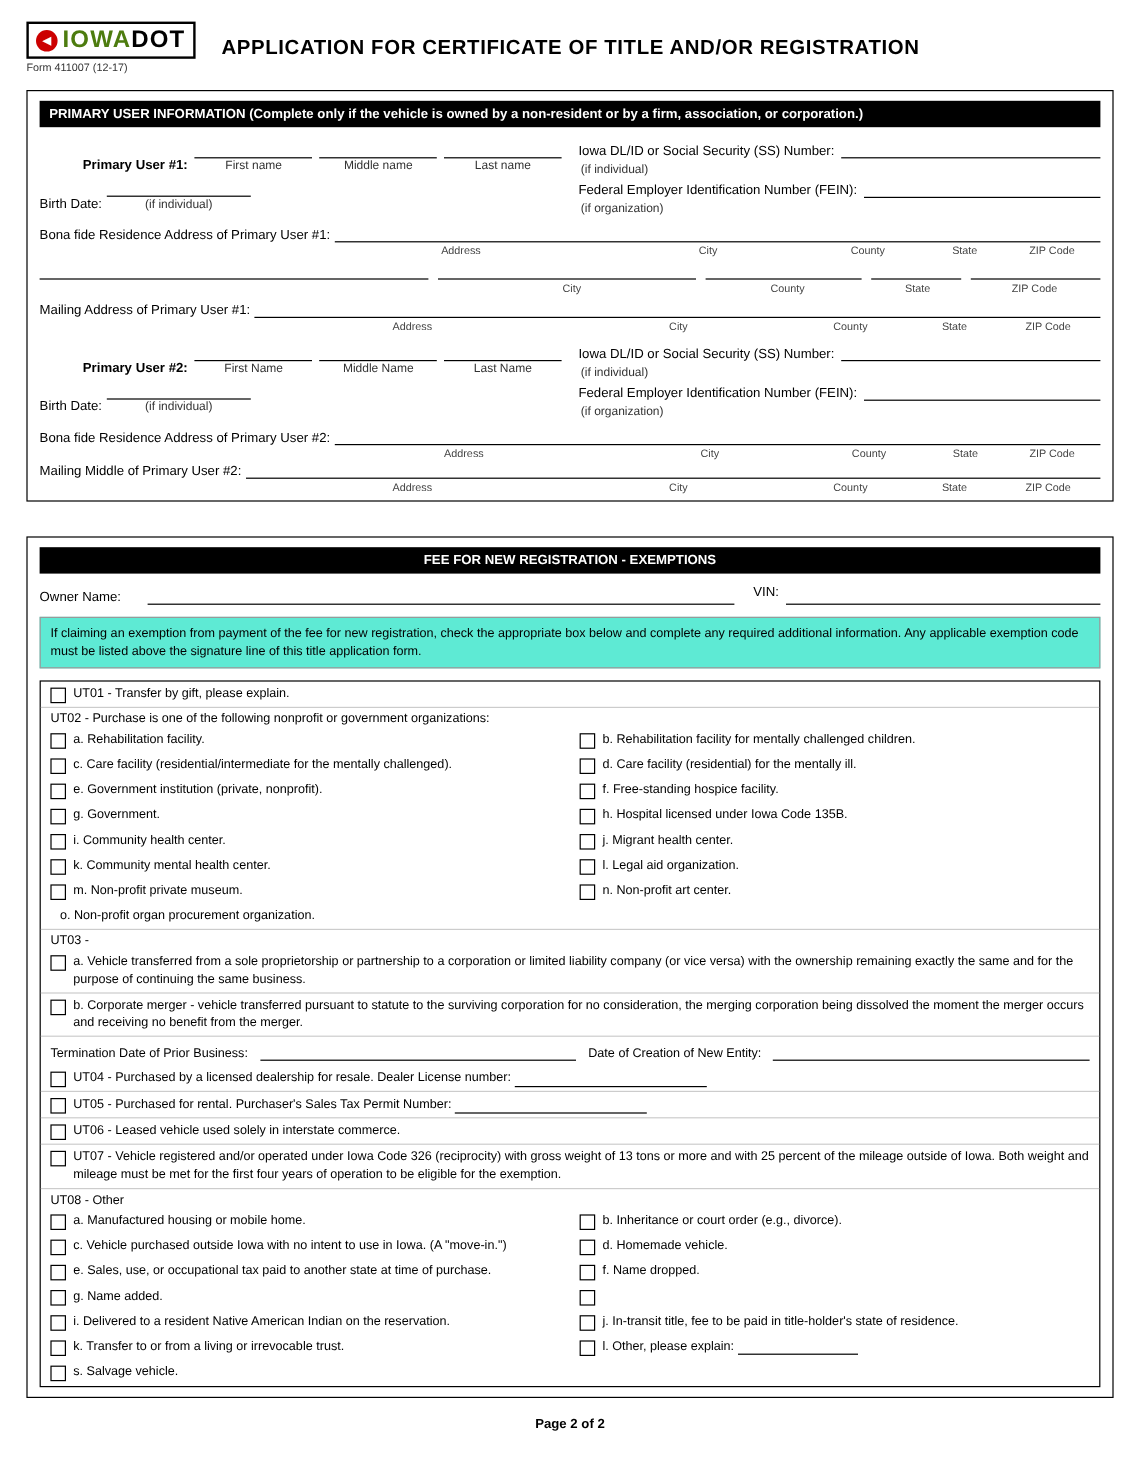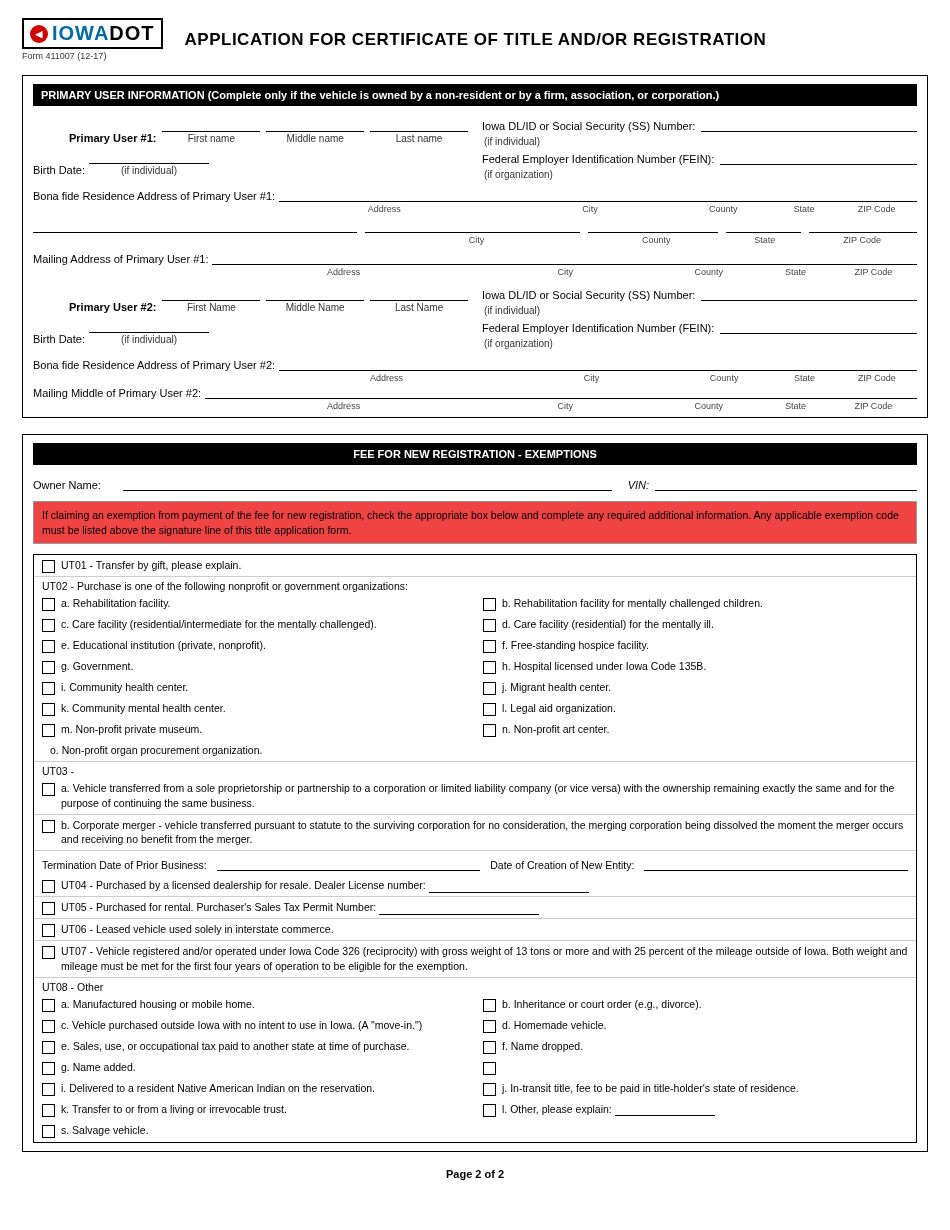--- a/index.html
+++ b/index.html
@@ -37,41 +37,41 @@
       margin-right: 4px;
       display: flex; align-items: center; justify-content: center;
     }
     .logo-dot span { color: #fff; font-size: 9px; font-weight: bold; }
     .logo-text {
       font-size: 20px;
       font-weight: 900;
       letter-spacing: 1px;
       color: #000;
     }
-    .logo-text .iowa { color: #0369a1; }
+    .logo-text .iowa { color: #4d7c0f; }
     .logo-text .dot { color: #000; }
     .form-number { font-size: 9px; color: #333; margin-top: 2px; }
     .app-title {
       font-size: 17px;
       font-weight: bold;
       letter-spacing: 0.5px;
     }
     .section-header {
       background: #000;
       color: #fff;
       font-weight: bold;
       font-size: 11px;
       padding: 5px 8px;
       margin-bottom: 10px;
     }
     .section-header.center { text-align: center; }
     .primary-user-section {
       border: 1.5px solid #000;
       padding: 8px 10px 6px 10px;
-      margin-bottom: 16px;
+      margin-bottom: 29px;
     }
     .field-row {
       display: flex;
       align-items: flex-end;
       margin-bottom: 4px;
       gap: 6px;
     }
     .field-group {
       display: flex;
       flex-direction: column;
@@ -119,25 +119,25 @@
     .owner-vin-row {
       display: flex;
       align-items: flex-end;
       gap: 16px;
       margin-bottom: 10px;
     }
     .owner-field {
       display: flex; align-items: flex-end; gap: 22px; flex: 2;
     }
     .vin-field {
-      display: flex; align-items: flex-end; gap: 6px; flex: 1; font-style: italic;
+      display: flex; align-items: flex-start; gap: 6px; flex: 1;
     }
     .long-line { border-bottom: 1px solid #000; flex: 1; height: 16px; }
     .info-box {
-      background: #ef4444;
+      background: #5eead4;
       border: 1px solid #999;
       padding: 6px 8px;
       font-size: 10.5px;
       margin-bottom: 10px;
       line-height: 1.4;
     }
     .exemption-list {
       border: 1.5px solid #000;
     }
     .exemption-row {
@@ -415,21 +415,21 @@
         <span class="exemption-text">c. Care facility (residential/intermediate for the mentally challenged).</span>
       </div>
       <div class="half-item">
         <span class="chk"></span>
         <span class="exemption-text">d. Care facility (residential) for the mentally ill.</span>
       </div>
     </div>
     <div class="two-item-row">
       <div class="half-item">
         <span class="chk"></span>
-        <span class="exemption-text">e. Educational institution (private, nonprofit).</span>
+        <span class="exemption-text">e. Government institution (private, nonprofit).</span>
       </div>
       <div class="half-item">
         <span class="chk"></span>
         <span class="exemption-text">f.  Free-standing hospice facility.</span>
       </div>
     </div>
     <div class="two-item-row">
       <div class="half-item">
         <span class="chk"></span>
         <span class="exemption-text">g. Government.</span>

